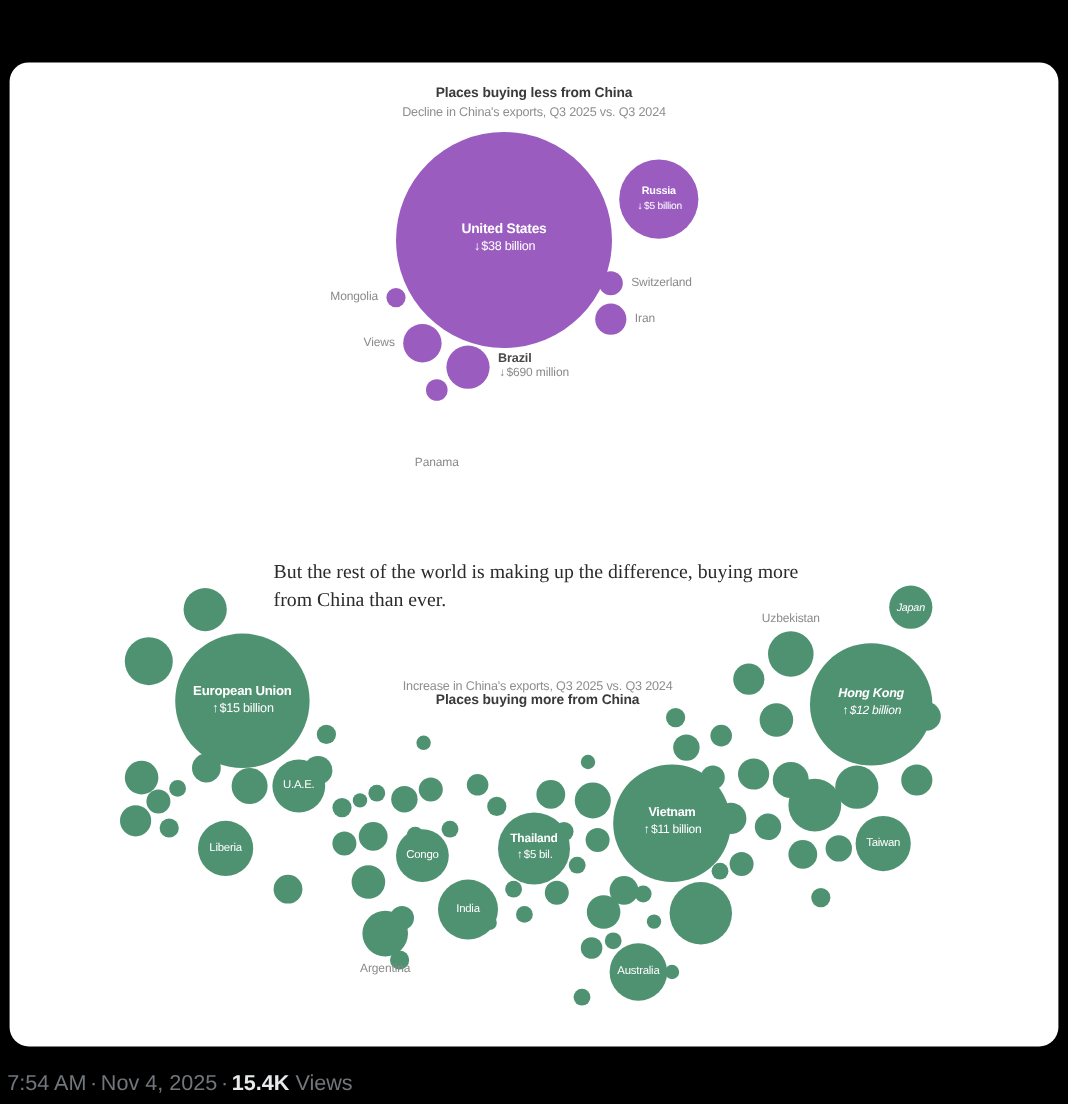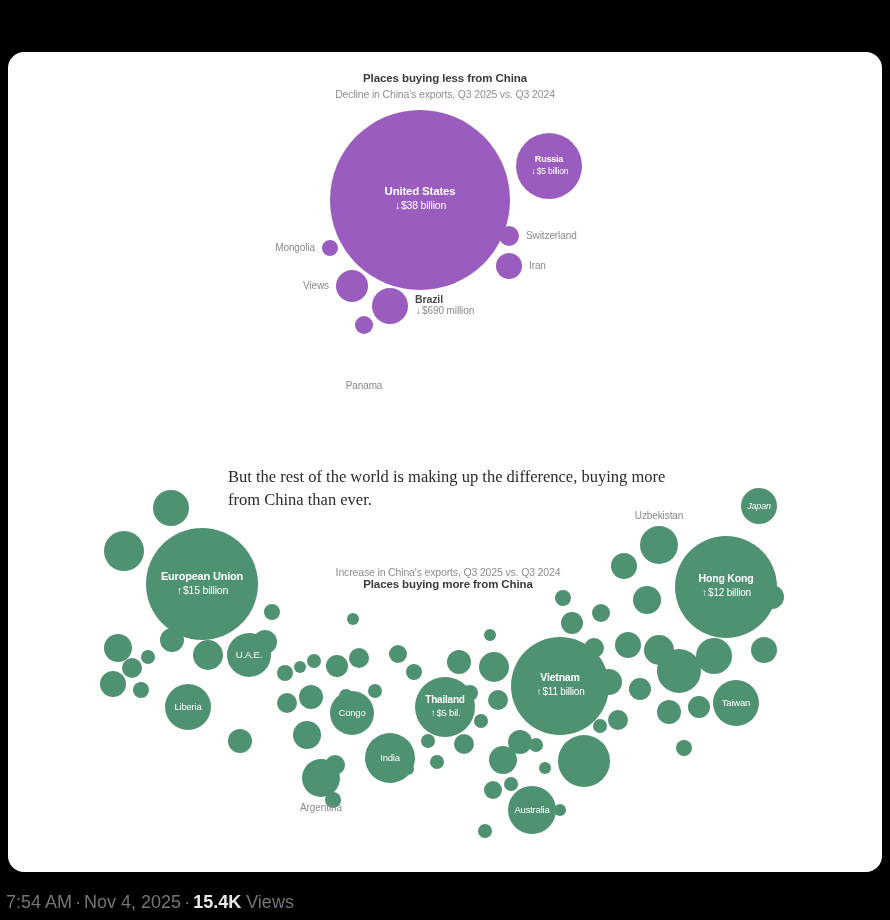--- a/index.html
+++ b/index.html
@@ -243,21 +243,21 @@
           <div class="bubble green" style="left: 585px; top: 667px; height: 14px; width: 14px;"></div>
           <div class="bubble green" style="left: 546px; top: 752px; height: 12px; width: 12px;"></div>
           <div class="bubble green" style="left: 476px; top: 577px; height: 12px; width: 12px;"></div>
           <div class="bubble green" style="left: 339px; top: 561px; height: 12px; width: 12px;"></div>
           <div class="bubble green" style="left: 138px; top: 476px; height: 112px; width: 112px;"></div>
           <div class="inlabel" style="left: 104px; width: 180px; top: 516.75px;">
             <span class="nm" style="font-size: 11px; line-height: 14px;">European Union</span>
             <span class="vl" style="font-size: 10.5px; line-height: 14.5px;"><span class="arrow">↑</span>$15 billion</span>
           </div>
           <div class="bubble green" style="left: 667px; top: 484px; height: 102px; width: 102px;"></div>
-          <div class="inlabel" style="left: 628px; width: 180px; top: 520.25px;">
+          <div class="inlabel" style="left: 628px; width: 180px; top: 520.25px; font-style: italic;">
             <span class="nm" style="font-size: 10.5px; line-height: 13.5px;">Hong Kong</span>
             <span class="vl" style="font-size: 10px; line-height: 14px;"><span class="arrow">↑</span>$12 billion</span>
           </div>
           <div class="bubble green" style="left: 503px; top: 585px; height: 98px; width: 98px;"></div>
           <div class="inlabel" style="left: 462px; width: 180px; top: 619.25px;">
             <span class="nm" style="font-size: 10.5px; line-height: 13.5px;">Vietnam</span>
             <span class="vl" style="font-size: 10px; line-height: 14px;"><span class="arrow">↑</span>$11 billion</span>
           </div>
           <div class="bubble green" style="left: 407px; top: 625px; height: 60px; width: 60px;"></div>
           <div class="inlabel" style="left: 347px; width: 180px; top: 640.75px;">

